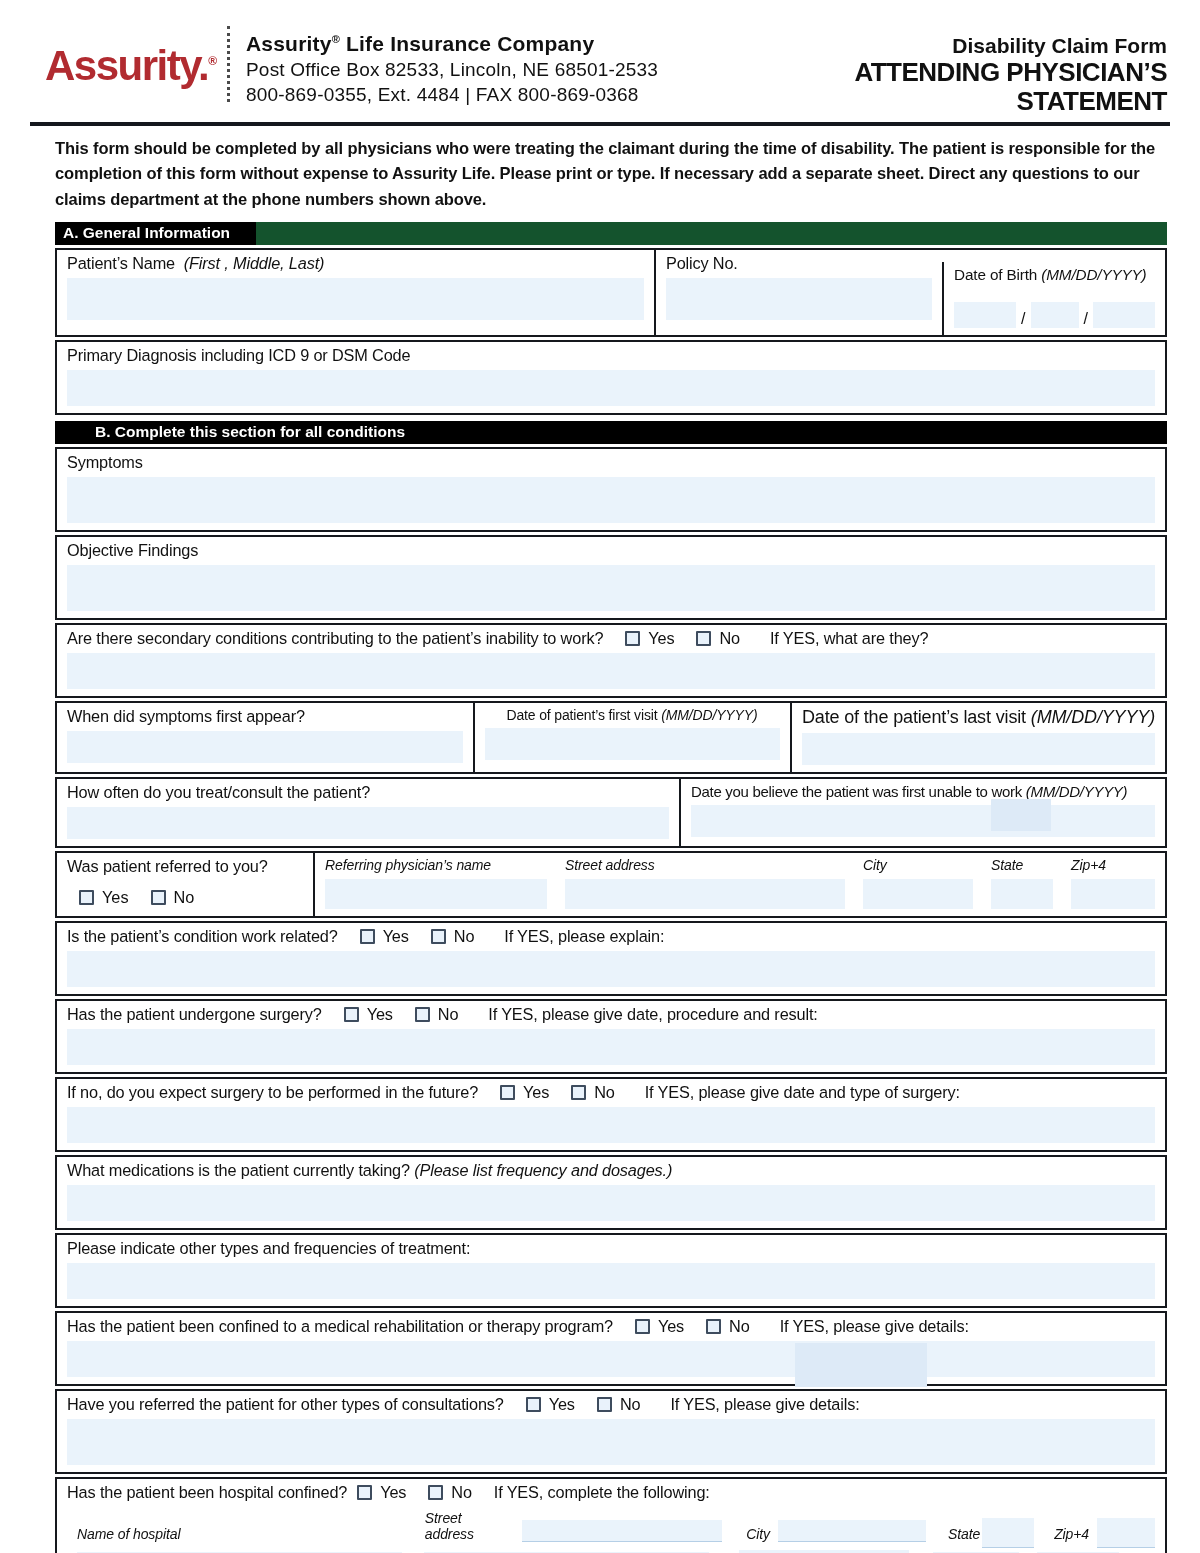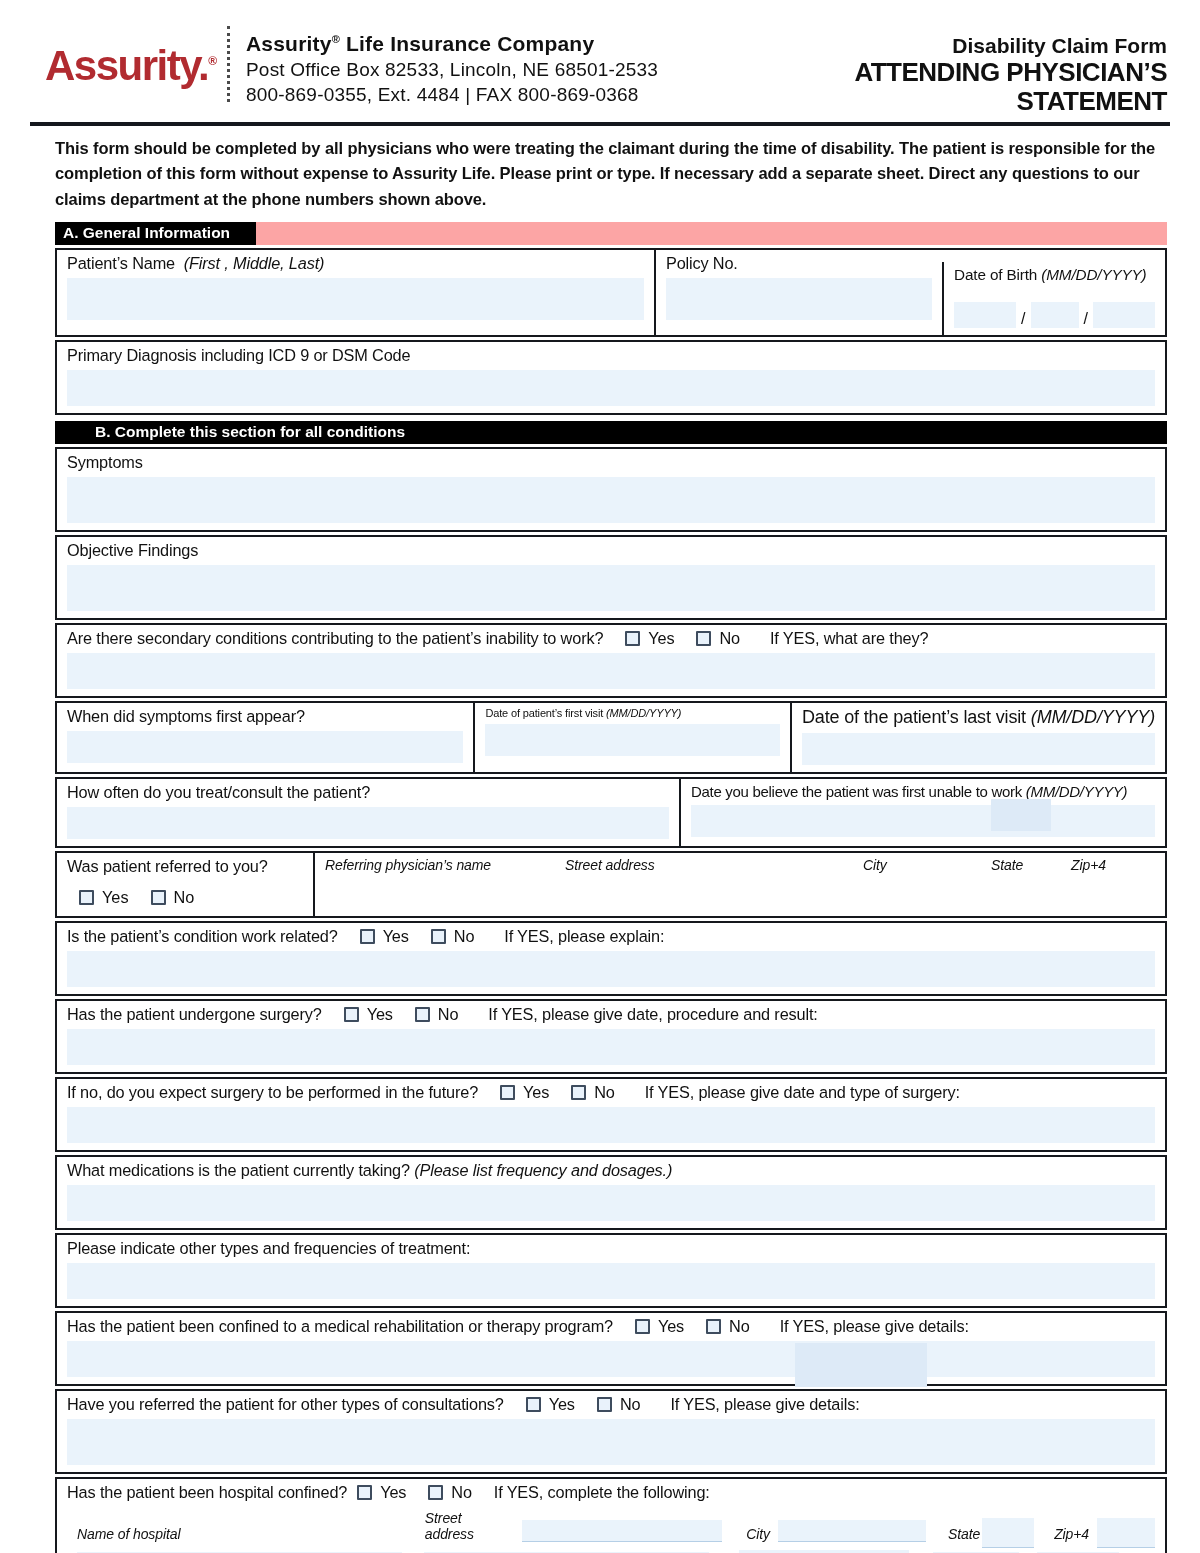--- a/index.html
+++ b/index.html
@@ -22,21 +22,21 @@
   .hdr-right { margin-left:auto; text-align:right; padding-top:8px; line-height:1.12; }
   .hdr-right .ft { font-size:21px; font-weight:bold; }
   .hdr-right .t1 { font-size:26px; font-weight:bold; letter-spacing:-0.5px; }
   .rule { height:4px; background:#15181d; margin:6px -3px 0 -25px; }
 
   
   .intro { font-weight:bold; font-size:16.5px; line-height:1.55; margin:10px 0 10px; letter-spacing:-0.1px; }
 
   
   .secbar { height:23px; display:flex; align-items:center; }
-  .secbar.a { background:#fca5a5; }
+  .secbar.a { background:#14532d; }
   .secbar.b { background:#000; margin-top:6px; }
   .secbar .lbl { background:#000; color:#fff; font-weight:bold; font-size:15.5px; padding:2px 26px 3px 8px; height:23px; display:flex; align-items:center; }
 
   
   .row { border:2px solid #15181d; margin-top:3px; background:#fff; padding:4px 10px 7px; position:relative; }
   .row.nopad { padding:0; }
   .q { font-size:16.3px; letter-spacing:-0.15px; }
   .hint { font-style:italic; }
   .qline { display:flex; align-items:center; white-space:nowrap; }
   .suffix { margin-left:30px; }
@@ -48,21 +48,21 @@
   .fill { margin-top:5px; height:36px; position:relative; }
   .fill.tall { height:46px; }
   .cols { display:flex; align-items:stretch; }
   .col { padding:4px 10px 7px; }
   .col + .col { border-left:2px solid #15181d; }
   .inner-box { position:absolute; background:#ddeaf7; }
 
   
   .sub { font-style:italic; font-size:14px; letter-spacing:-0.1px; }
   .refcols { display:flex; align-items:flex-start; }
-  .refcell { display:flex; }
+  .refcell { display:flex; flex-direction:column; }
   .refcell .field { height:30px; margin-top:6px; }
 
   
   .hosp-lbls { display:flex; align-items:flex-end; margin-top:8px; padding-left:10px; }
   .il-field { background:#eaf3fb; border-bottom:1.5px solid #b5cfe6; height:22px; margin-left:8px; }
   .il-field.hi { height:30px; transform:translateY(6px); }
   .hosp-boxes { display:flex; align-items:flex-end; border-bottom:2.5px solid #111; margin-top:8px; padding:0 0 0 10px; position:relative; }
   .hb { background:#eaf3fb; height:40px; }
   .hb.taller { height:54px; margin-bottom:-12px; }
 </style>
@@ -146,21 +146,21 @@
     </div>
     <div class="field fill"></div>
   </div>
 
   <div class="row nopad cols">
     <div class="col" style="width:440px;">
       <div class="q">When did symptoms first appear?</div>
       <div class="field fill" style="height:32px;"></div>
     </div>
     <div class="col" style="width:334px;">
-      <div class="q" style="white-space:nowrap;font-size:11px;"><span>Date of patient’s first visit</span>&nbsp;<span class="hint">(MM/DD/YYYY)</span></div>
+      <div class="q" style="white-space:nowrap;font-size:14px;margin-left:21px;"><span>Date of patient’s first visit</span>&nbsp;<span class="hint">(MM/DD/YYYY)</span></div>
       <div class="field fill" style="height:32px;"></div>
     </div>
     <div class="col" style="flex:1;">
       <div class="q" style="white-space:nowrap;font-size:18px;"><span>Date of the patient’s last visit</span>&nbsp;<span class="hint">(MM/DD/YYYY)</span></div>
       <div class="field fill" style="height:32px;"></div>
     </div>
   </div>
 
   <div class="row nopad cols">
     <div class="col" style="width:622px;">

